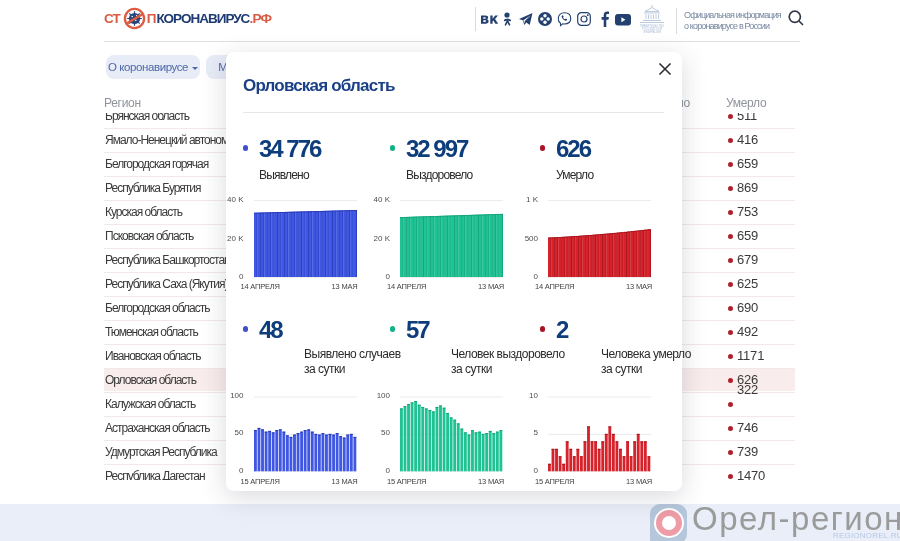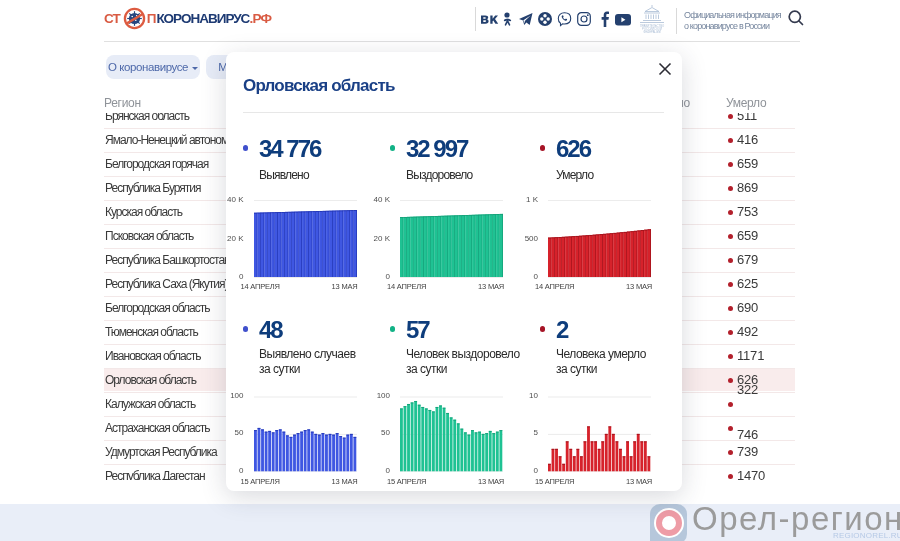--- a/index.html
+++ b/index.html
@@ -1,20 +1,20 @@
 <!DOCTYPE html>
 <html lang="ru"><head><meta charset="utf-8">
 <style>
   * { margin:0; padding:0; box-sizing:border-box; }
   body { font-family:"Liberation Sans", sans-serif; background:#fff; }
   #page { position:relative; width:900px; height:541px; overflow:hidden; background:#fff; }
   .dot { position:absolute; width:5.6px; height:5.6px; border-radius:50%; }
   .big { position:absolute; font-size:24px; font-weight:bold; letter-spacing:-2px; color:#0e3d7c; }
   .slab { position:absolute; font-size:12px; letter-spacing:-0.8px; color:#2b2b2b; }
-  .slab2 { position:absolute; font-size:12px; letter-spacing:-0.5px; color:#2b2b2b; line-height:15px; }
+  .slab2 { position:absolute; font-size:12px; letter-spacing:-0.5px; color:#2b2b2b; line-height:15px;margin-left:45px; }
   .rname { position:absolute; left:1px; font-size:12px; letter-spacing:-1.0px; color:#3a3a3a; line-height:16px; white-space:nowrap; }
   .rdot { position:absolute; left:624px; width:5px; height:5px; border-radius:50%; background:#b3202c; }
   .rdead { position:absolute; left:633px; font-size:13px; letter-spacing:-0.2px; color:#3a3a3a; line-height:16px; }
   .rsep { position:absolute; left:0; width:691px; height:1px; background:#f3e8e8; }
   .navbtn { position:absolute; height:24px; background:#e7ecf7; border-radius:8px; color:#4d68a9;
             font-size:11.5px; letter-spacing:-0.4px; display:flex; align-items:center; justify-content:center; }
   .caret { display:inline-block; width:0; height:0; border-left:3px solid transparent; border-right:3px solid transparent;
            border-top:3.5px solid #4d68a9; margin-left:4px; margin-top:2px; }
 </style></head>
 <body>
@@ -182,21 +182,21 @@
       <div class="rname" style="top:259px">Орловская область</div>
       <div class="rdot" style="top:264.5px"></div>
       <div class="rdead" style="top:259px">626</div>
       <div class="rsep" style="top:279px"></div>
       <div class="rname" style="top:283px">Калужская область</div>
       <div class="rdot" style="top:288.5px"></div>
       <div class="rdead" style="top:269px">322</div>
       <div class="rsep" style="top:303px"></div>
       <div class="rname" style="top:307px">Астраханская область</div>
       <div class="rdot" style="top:312.5px"></div>
-      <div class="rdead" style="top:314px">746</div>
+      <div class="rdead" style="top:307px">746</div>
       <div class="rsep" style="top:327px"></div>
       <div class="rname" style="top:331px">Удмуртская Республика</div>
       <div class="rdot" style="top:336.5px"></div>
       <div class="rdead" style="top:331px">739</div>
       <div class="rsep" style="top:351px"></div>
       <div class="rname" style="top:355px">Республика Дагестан</div>
       <div class="rdot" style="top:360.5px"></div>
       <div class="rdead" style="top:355px">1470</div>
   </div>
 

